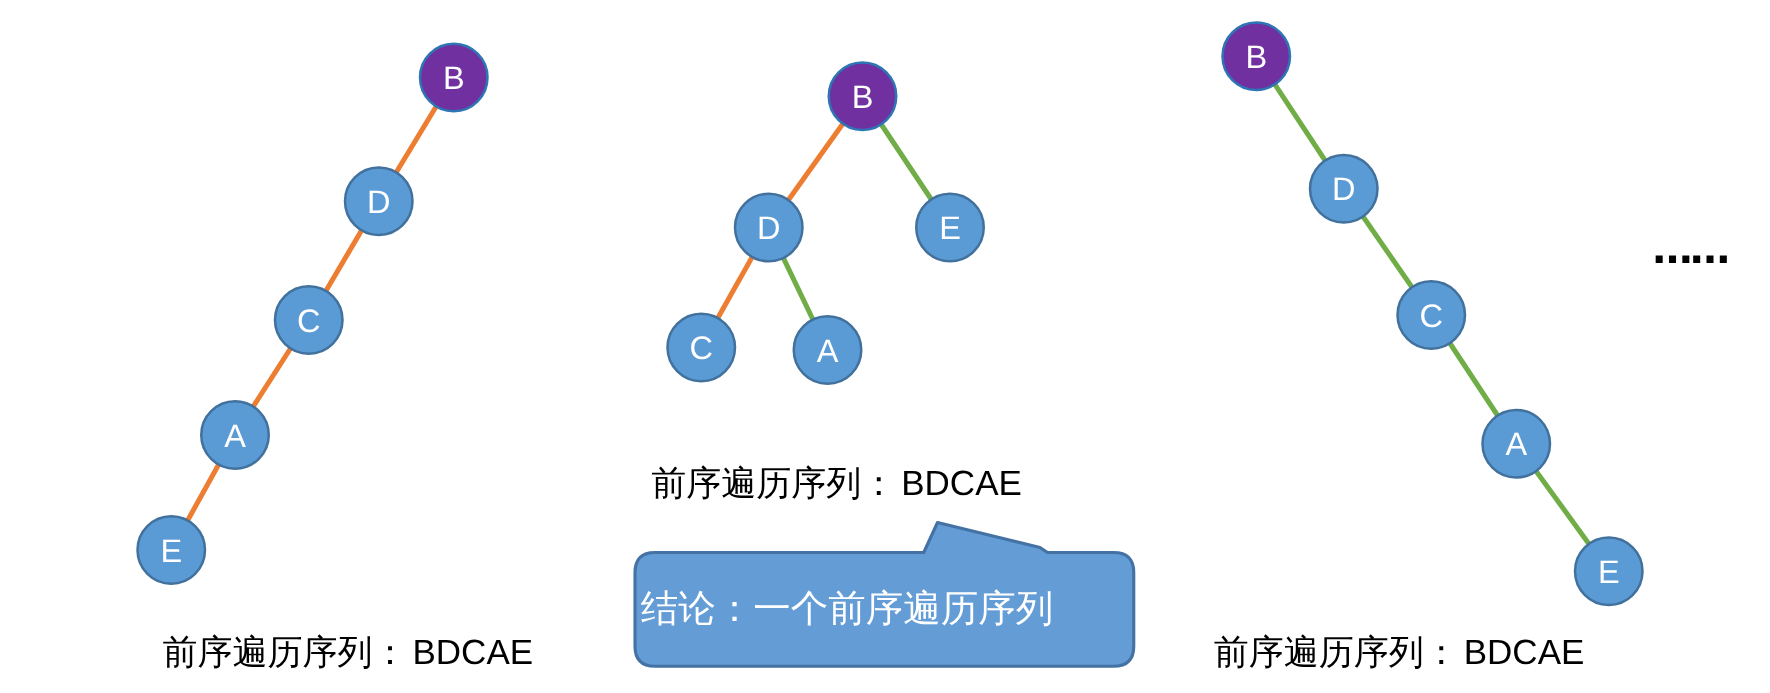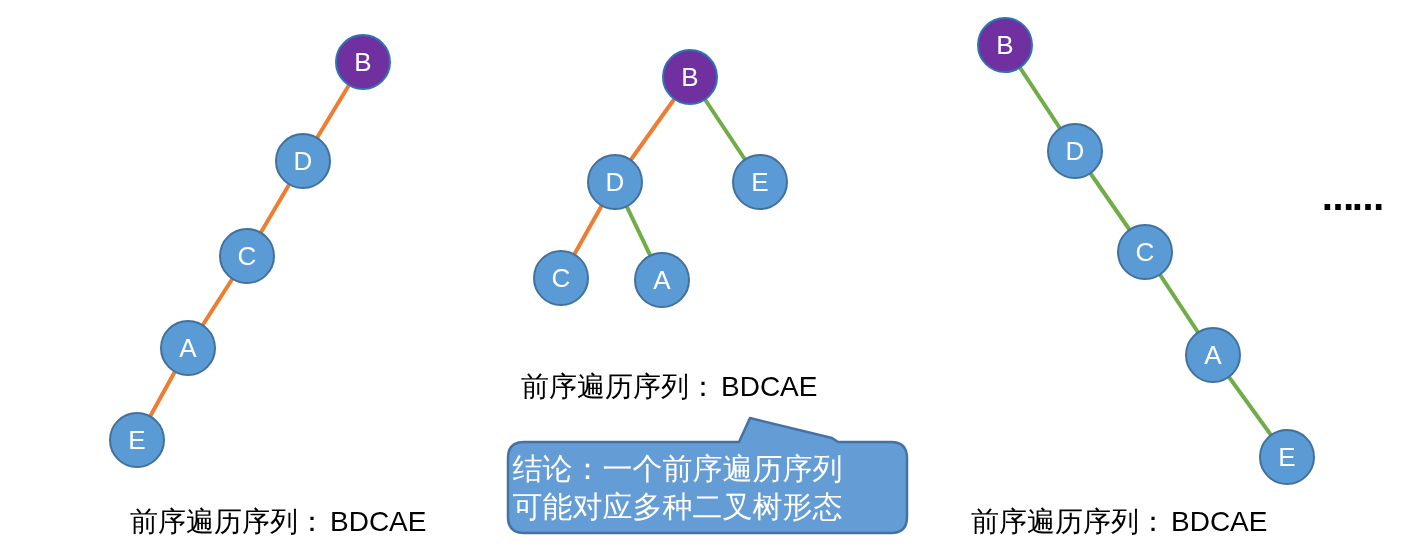--- a/index.html
+++ b/index.html
@@ -132,18 +132,17 @@
   <div class="caption caption-mid">
     <span class="cap-cn">前序遍历序列：</span><span class="cap-seq">BDCAE</span>
   </div>
 
   <div class="caption caption-right">
     <span class="cap-cn">前序遍历序列：</span><span class="cap-seq">BDCAE</span>
   </div>
 
   <div id="callout-text">
     <span>结论：一个前序遍历序列</span>
-    <span>可能对应多种二叉树形态</span>
   </div>
 
   <div id="ellipsis">……</div>
 
 </div>
 
 </body></html>

